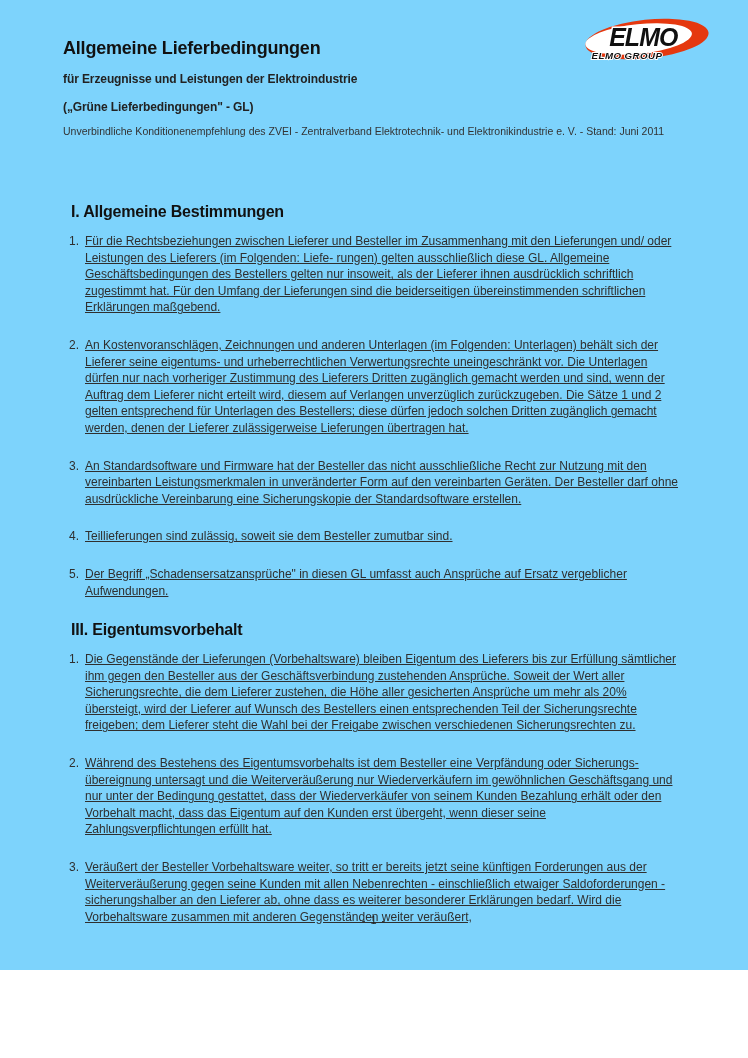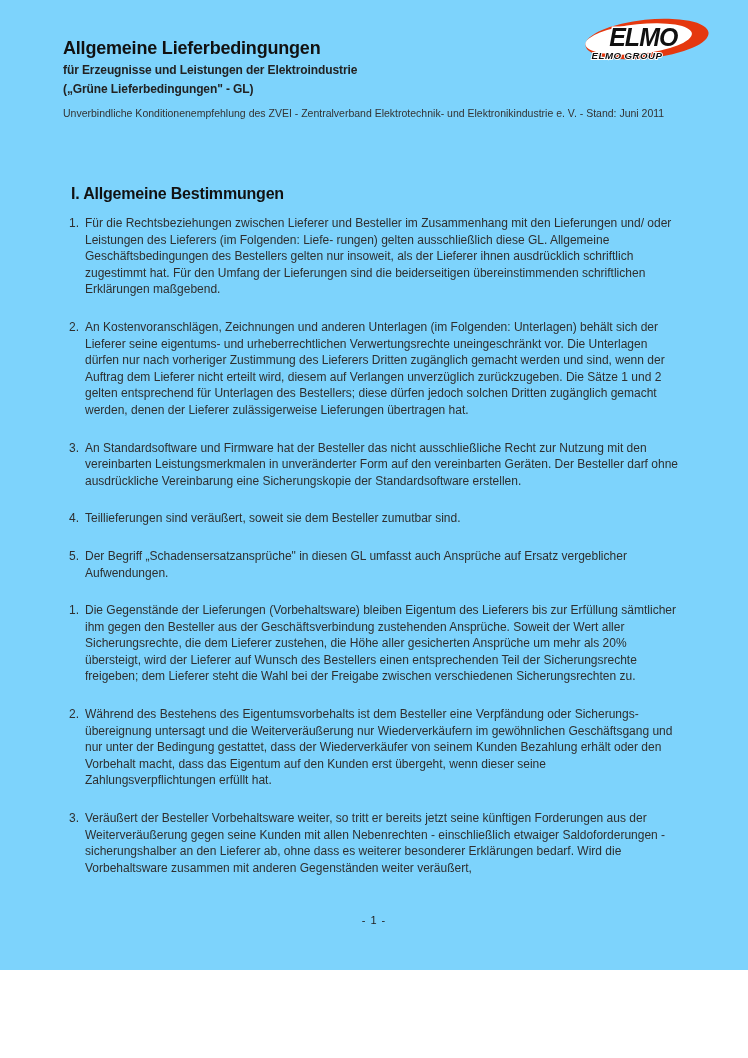--- a/index.html
+++ b/index.html
@@ -28,21 +28,21 @@
   
   .doc-title {
     margin: 0;
     font-size: 18px;
     line-height: 22px;
     font-weight: bold;
     color: #111111;
     letter-spacing: -0.2px;
   }
   .doc-subtitle {
-    margin: 4px 0 0 0;
+    margin: 13px 0 0 0;
     font-size: 12px;
     line-height: 15px;
     font-weight: bold;
     color: #222222;
     letter-spacing: -0.1px;
   }
   .doc-note {
     margin: 10px 0 12px 0;
     font-size: 10.5px;
     line-height: 13px;
@@ -69,21 +69,21 @@
     font-size: 12px;
     line-height: 16.6px;
     color: #2f2f2f;
   }
   .item .num {
     flex: 0 0 auto;
     min-width: 13px;
     text-align: left;
     padding-right: 3px;
   }
-  .item .text { flex: 1 1 auto; max-width: 594px; }
+  .item .text { flex: 1 1 auto; max-width: 594px; text-decoration: underline; }
 
   
   .page-number {
     position: absolute;
     left: 0;
     right: 0;
     bottom: 44px;
     text-align: center;
     font-size: 11px;
     color: #222222;
@@ -123,29 +123,30 @@
       <div class="item">
         <span class="num">2.</span>
         <span class="text">An Kostenvoranschlägen, Zeichnungen und anderen Unterlagen (im Folgenden: Unterlagen) behält sich der Lieferer seine eigentums- und urheberrechtlichen Verwertungsrechte uneingeschränkt vor. Die Unterlagen dürfen nur nach vorheriger Zustimmung des Lieferers Dritten zugänglich gemacht werden und sind, wenn der Auftrag dem Lieferer nicht erteilt wird, diesem auf Verlangen unverzüglich zurückzugeben. Die Sätze 1 und 2 gelten entsprechend für Unterlagen des Bestellers; diese dürfen jedoch solchen Dritten zugänglich gemacht werden, denen der Lieferer zulässigerweise Lieferungen übertragen hat.</span>
       </div>
       <div class="item">
         <span class="num">3.</span>
         <span class="text">An Standardsoftware und Firmware hat der Besteller das nicht ausschließliche Recht zur Nutzung mit den vereinbarten Leistungsmerkmalen in unveränderter Form auf den vereinbarten Geräten. Der Besteller darf ohne ausdrückliche Vereinbarung eine Sicherungskopie der Standardsoftware erstellen.</span>
       </div>
       <div class="item">
         <span class="num">4.</span>
-        <span class="text">Teillieferungen sind veräußert, soweit sie dem Besteller zumutbar sind.</span>
+        <span class="text">Teillieferungen sind zulässig, soweit sie dem Besteller zumutbar sind.</span>
       </div>
       <div class="item">
         <span class="num">5.</span>
         <span class="text">Der Begriff „Schadensersatzansprüche" in diesen GL umfasst auch Ansprüche auf Ersatz vergeblicher Aufwendungen.</span>
       </div>
     </div>
 
     <div class="section">
+      <h2 class="section-heading">III. Eigentumsvorbehalt</h2>
 
       <div class="item">
         <span class="num">1.</span>
         <span class="text">Die Gegenstände der Lieferungen (Vorbehaltsware) bleiben Eigentum des Lieferers bis zur Erfüllung sämtlicher ihm gegen den Besteller aus der Geschäftsverbindung zustehenden Ansprüche. Soweit der Wert aller Sicherungsrechte, die dem Lieferer zustehen, die Höhe aller gesicherten Ansprüche um mehr als 20% übersteigt, wird der Lieferer auf Wunsch des Bestellers einen entsprechenden Teil der Sicherungsrechte freigeben; dem Lieferer steht die Wahl bei der Freigabe zwischen verschiedenen Sicherungsrechten zu.</span>
       </div>
       <div class="item">
         <span class="num">2.</span>
         <span class="text">Während des Bestehens des Eigentumsvorbehalts ist dem Besteller eine Verpfändung oder Sicherungs- übereignung untersagt und die Weiterveräußerung nur Wiederverkäufern im gewöhnlichen Geschäftsgang und nur unter der Bedingung gestattet, dass der Wiederverkäufer von seinem Kunden Bezahlung erhält oder den Vorbehalt macht, dass das Eigentum auf den Kunden erst übergeht, wenn dieser seine Zahlungsverpflichtungen erfüllt hat.</span>
       </div>
       <div class="item">

